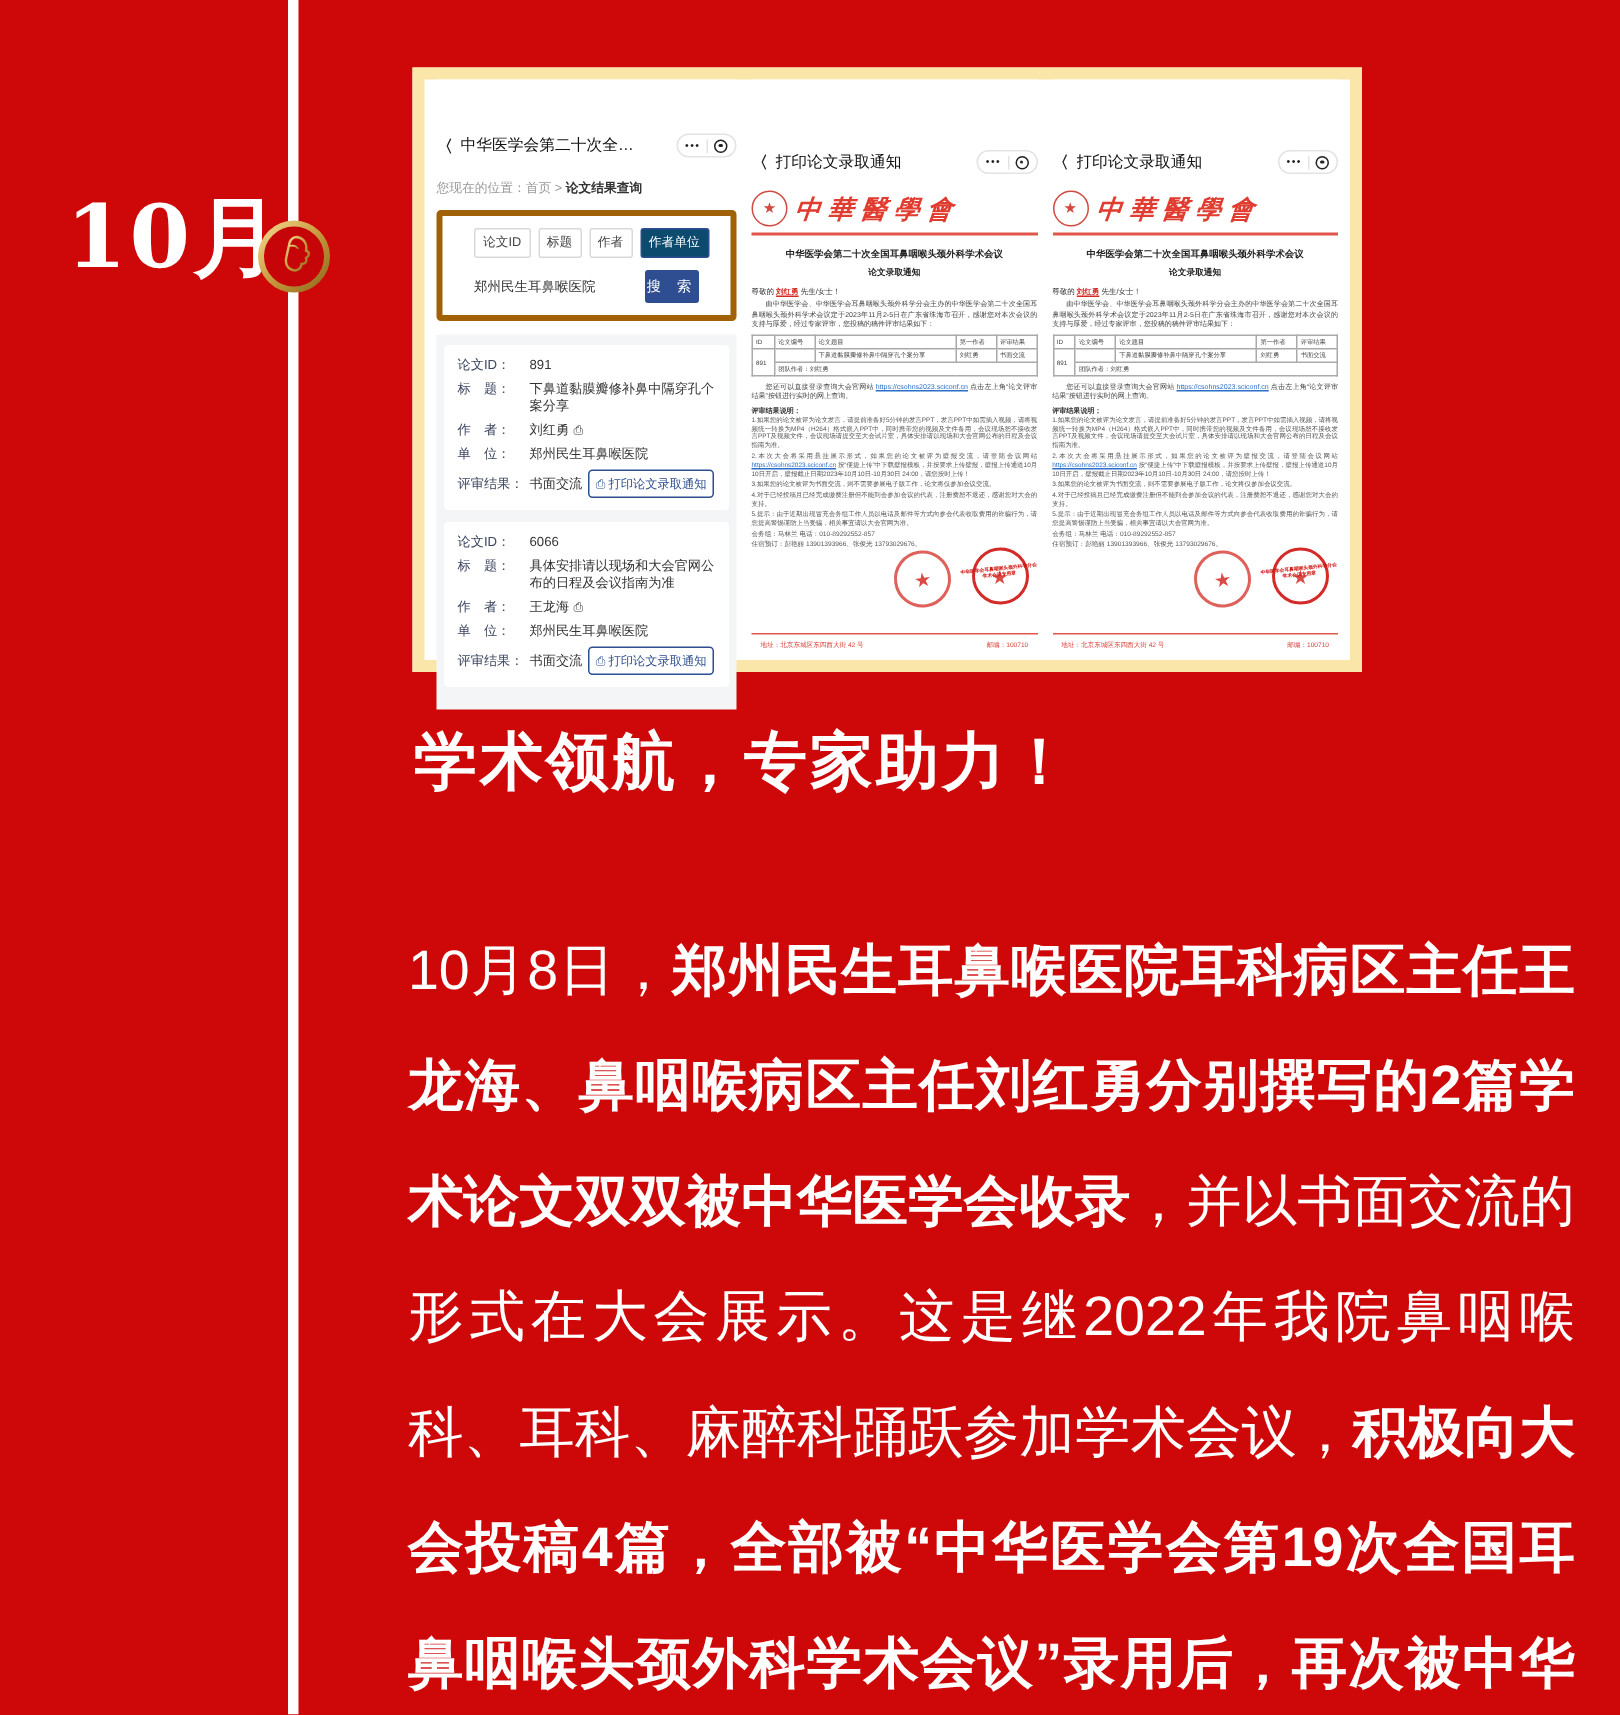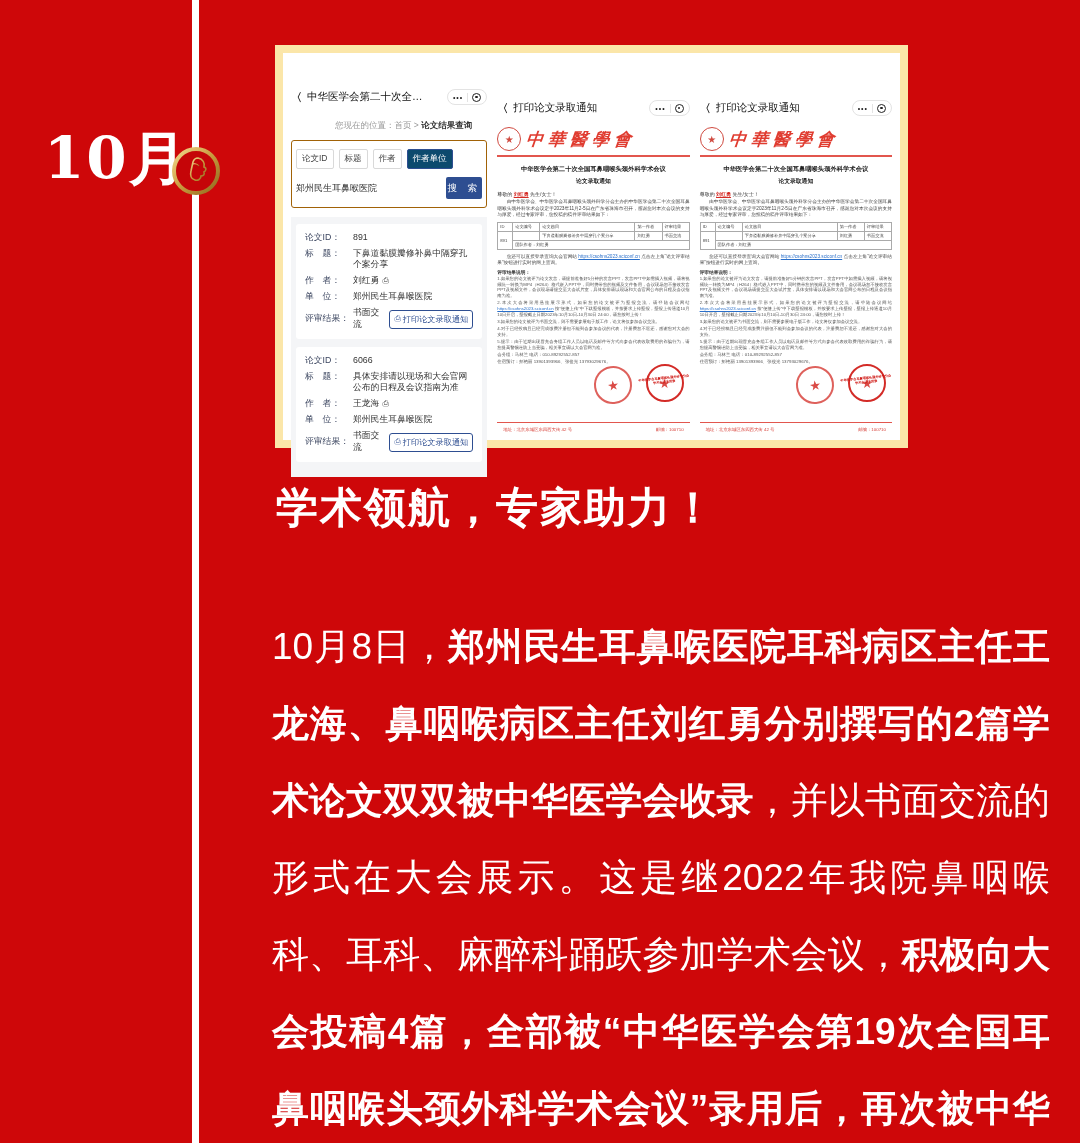--- a/index.html
+++ b/index.html
@@ -26,24 +26,24 @@
   .capsule { display:flex; align-items:center; border:1px solid #e3e3e3; border-radius:9px; height:16px; padding:0 5px; gap:4px; background:#fff; }
   .capsule .dots { font-size:7px; color:#222; letter-spacing:1px; }
   .capsule .sep { width:1px; height:9px; background:#e3e3e3; }
   .capsule .target { width:9px; height:9px; border:1.3px solid #222; border-radius:50%; position:relative; }
   .capsule .target::after { content:""; position:absolute; left:2.2px; top:2.2px; width:2.6px; height:2.6px; background:#222; border-radius:50%; }
 
   
   .banner { margin-top:8px; height:62px; border-radius:2px; position:relative; overflow:hidden;
             background:linear-gradient(180deg,#4b8fd6 0%,#7fb9e6 55%,#3c76c0 100%); }
 
-  .breadcrumb { margin-top:7px; font-size:8.5px; color:#999;margin-left:44px; }
+  .breadcrumb { margin-top:7px; font-size:8.5px; color:#999; }
   .breadcrumb b { color:#333; }
 
-  .search-panel { margin-top:8px; border:1px solid #a16207; border-radius:3px; padding:8px 4px; }
+  .search-panel { margin-top:8px; border:4px solid #a16207; border-radius:3px; padding:8px 21px; }
   .tabs { display:flex; gap:5px; }
   .tab { font-size:8.5px; color:#444; border:1px solid #d9d9d9; border-radius:2px; padding:3px 5px; background:#fff; white-space:nowrap; }
   .tab.active { background:#0c4a6e; border-color:#2e4e91; color:#fff; }
   .search-row { margin-top:8px; display:flex; align-items:center; }
   .search-input { flex:1; border:none; outline:none; font-size:9px; color:#333; font-family:"Liberation Sans",sans-serif; min-width:0; }
   .search-btn { width:36px; height:22px; background:#2e4e91; color:#fff; font-size:9.5px; border:none; border-radius:2px; letter-spacing:4px; }
 
   .paper-list { margin-top:9px; background:#f4f5f7; padding:7px 5px; flex:1; }
   .paper-card { background:#fff; border-radius:3px; padding:8px 9px; margin-bottom:8px; }
   .prow { display:flex; font-size:8.8px; line-height:11px; margin-bottom:5px; }

